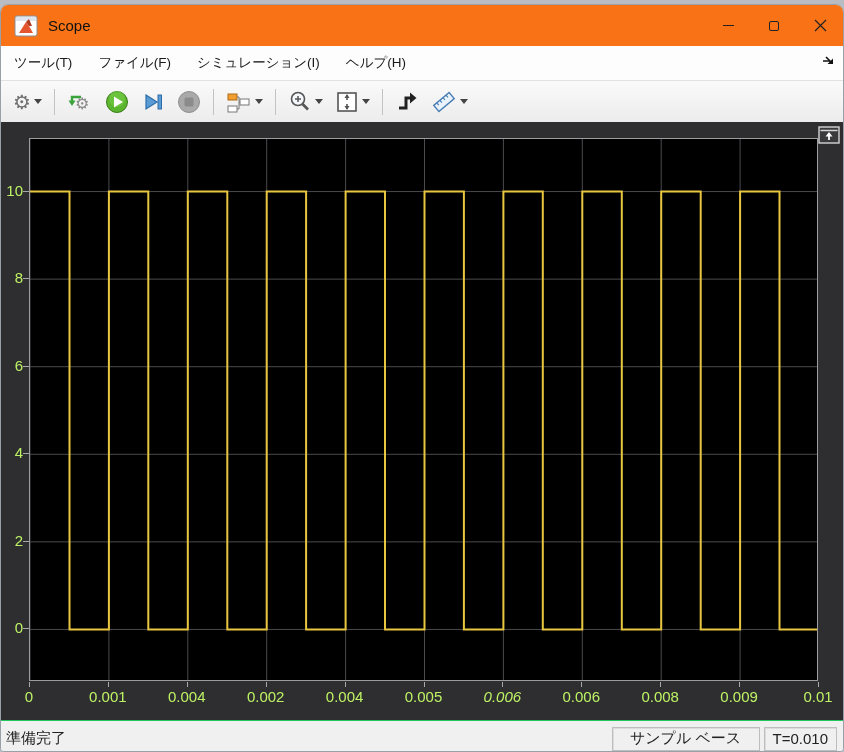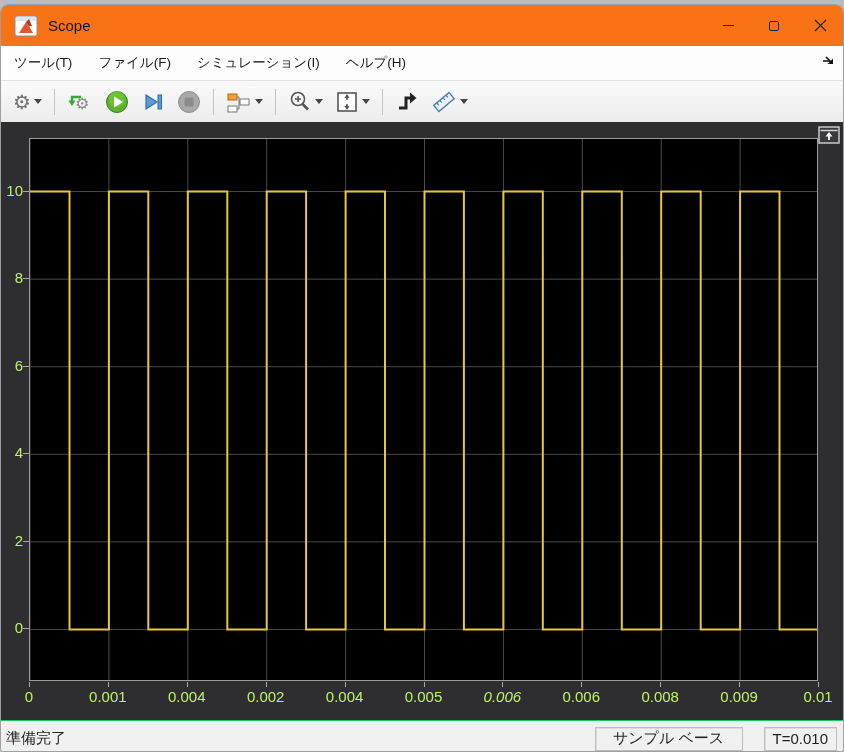--- a/index.html
+++ b/index.html
@@ -42,21 +42,21 @@
   .tick-label { position:absolute; color:#bef264; font-size:15px; }
   .ylab { width:22px; text-align:right; left:0; }
   .xlab { width:64px; text-align:center; }
   .tickmark { position:absolute; background:#a8a8a8; }
   .expand-btn { position:absolute; top:4px; right:3px; width:22px; height:18px; }
 
   
   .statusbar { position:absolute; left:0; top:715px; width:100%; height:36px;
     background:#f0f0f0; border-top:1px solid #22c55e; display:flex; align-items:center; font-size:15px; color:#222; }
   .status-left { padding-left:5px; }
-  .status-cells { margin-left:auto; margin-right:6px; display:flex; gap:21px; }
+  .status-cells { margin-left:auto; margin-right:6px; display:flex; gap:4px; }
   .status-cell { border:1px solid #bdbdbd; box-shadow:inset 1px 1px 0 #dcdcdc; background:#f0f0f0;
     padding:2px 8px; height:24px; display:flex; align-items:center; justify-content:center; }
   .bottom-edge { position:absolute; left:0; top:746px; width:100%; height:2px; background:#aeb2b8; }
 </style>
 </head>
 <body>
 
 <div class="window">
 
   <div class="titlebar">

